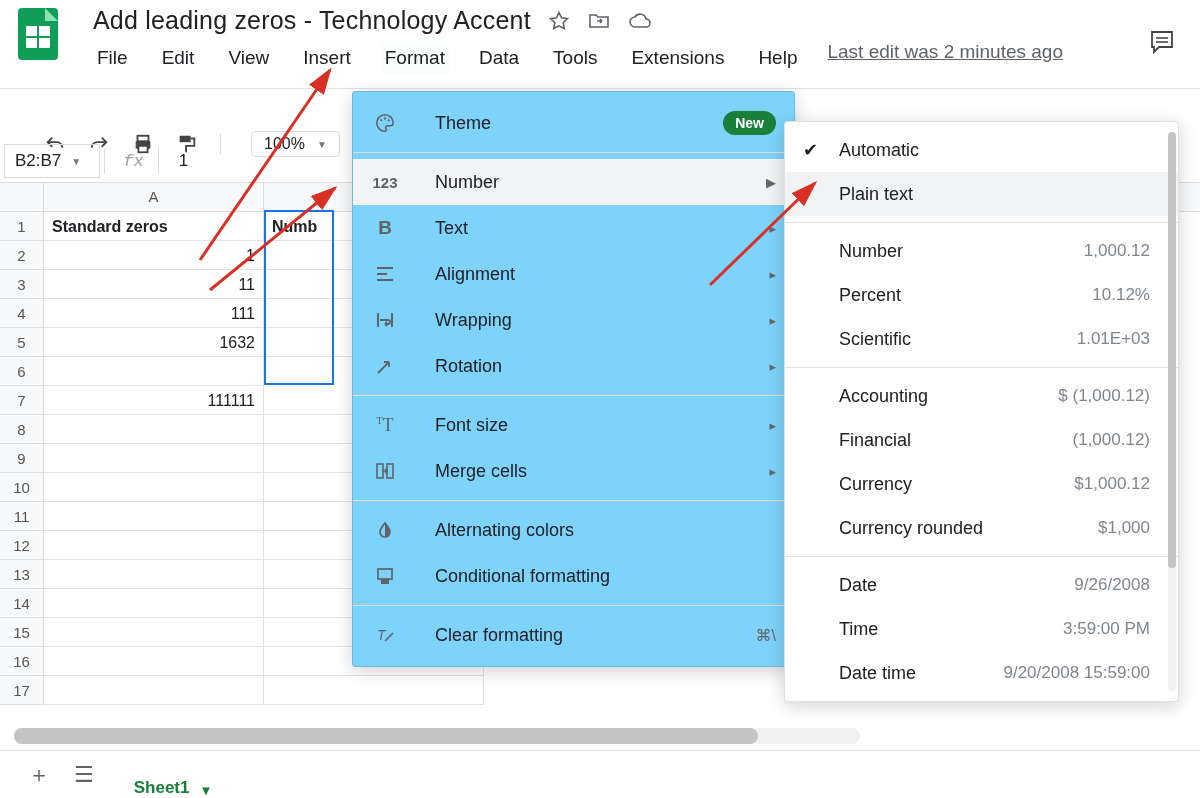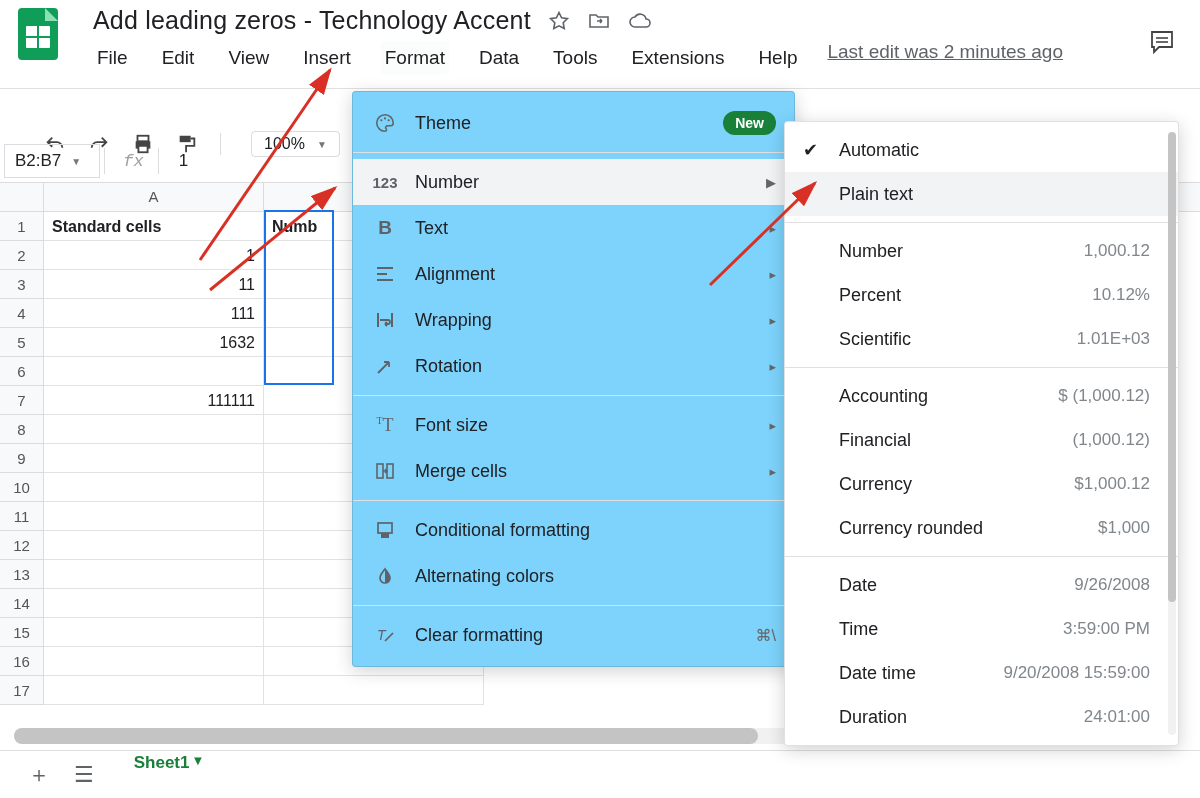--- a/index.html
+++ b/index.html
@@ -63,21 +63,21 @@
     top:91px;
     width:443px;
     background:#7dd3fc;
     border:1px solid rgba(0,0,0,.12);
     border-radius:4px;
     box-shadow:0 4px 18px rgba(0,0,0,.18);
     padding:8px 0;
     z-index:20;
   }
   .fm-item { display:flex; align-items:center; height:46px; font-size:18px; color:#202124; padding:0 18px; }
-  .fm-item .mi-icon { width:28px; display:flex; justify-content:center; color:#5f6368; margin-right:16px; }
+  .fm-item .mi-icon { width:28px; display:flex; justify-content:center; color:#5f6368; margin-right:36px; }
   .fm-item .mi-right { margin-left:auto; color:#666; font-size:13px; }
   .fm-item.hover { background:#f1f3f4; }
   .fm-sep { height:1px; background:#e0e0e0; margin:6px 0; }
   .new-badge { background:#188038; color:#fff; font-size:14px; font-weight:600; padding:4px 12px; border-radius:14px;margin-top:36px; }
 
   
   .num-menu {
     position:absolute;
     left:784px;
     top:121px;
@@ -97,21 +97,21 @@
   .nm-item { display:flex; align-items:center; height:44px; padding:0 28px 0 18px; font-size:18px; }
   .nm-item .check { width:22px; color:#202124; margin-right:14px; font-size:18px;}
   .nm-item .label-col { flex:1; }
   .nm-item .example { color:#80868b; font-size:17px; text-align:right;}
   .nm-item.hover { background:#f1f3f4; }
   .nm-sep { height:1px; background:#e0e0e0; margin:6px 0; }
 
   
   .sheet-tabs { position:absolute; left:0; right:0; bottom:0; height:48px; display:flex; align-items:center; border-top:1px solid #dfdfdf; background:#fff; padding-left:28px;}
   .plus-btn, .menu-btn { color:#5f6368; margin-right:24px; font-size:22px; }
-  .sheet-tab { display:flex; align-items:flex-start; gap:2px; font-size:17px; font-weight:600; color:#188038; border-top: 2px solid transparent; height:100%; padding:0 16px; }
+  .sheet-tab { display:flex; align-items:flex-end; gap:10px; font-size:17px; font-weight:600; color:#188038; border-top: 2px solid transparent; height:100%; padding:0 16px; }
   .sheet-tab .tri { color:#188038; font-size:13px;}
   .hscroll { position:absolute; left:14px; right:340px; bottom:54px; height:16px; background:#f1f1f1; border-radius:10px;}
   .hscroll .thumb { position:absolute; left:0; top:0; bottom:0; width:88%; background:#c4c4c4; border-radius:10px;}
 
   
   .arrow { position:absolute; z-index:50; pointer-events:none; }
   svg { display:block; }
 </style>
 </head>
 <body>
@@ -215,21 +215,21 @@
 
 <div class="sheet">
   <div class="col-headers">
     <div class="rownum-hdr"></div>
     <div class="col-hdr">A</div>
     <div class="col-hdr"></div>
   </div>
   <div class="rows">
     <div class="row">
         <div class="rownum">1</div>
-      <div class="cell header-cell">Standard cells</div>
+      <div class="cell header-cell">Standard zeros</div>
       <div class="cell header-cell">Numb</div>
     </div>
     <div class="row">
         <div class="rownum">2</div>
         <div class="cell right">1</div>
         <div class="cell"></div>
       </div>
     <div class="row">
         <div class="rownum">3</div>
         <div class="cell right">11</div>
@@ -381,34 +381,34 @@
           <path d="M8 10h4m-2-2l2 2-2 2" fill="none" stroke="#5f6368" stroke-width="1.6"></path>
         </svg>
       </span>
     <span>Merge cells</span>
     <span class="mi-right">▸</span>
   </div>
   <div class="fm-sep"></div>
   <div class="fm-item">
     <span class="mi-icon">
         <svg width="20" height="20" viewBox="0 0 20 20">
+          <path d="M10 3c3 4 5 6 5 9a5 5 0 01-10 0c0-3 2-5 5-9z" fill="none" stroke="#5f6368" stroke-width="1.7"></path>
+          <path d="M10 3c3 4 5 6 5 9a5 5 0 01-5 5z" fill="#5f6368"></path>
+        </svg>
+      </span>
+    <span>Alternating colors</span>
+  </div>
+  <div class="fm-item">
+    <span class="mi-icon">
+        <svg width="20" height="20" viewBox="0 0 20 20">
           <rect x="3" y="3" width="14" height="10" fill="none" stroke="#5f6368" stroke-width="1.7"></rect>
           <rect x="6" y="13" width="8" height="5" fill="#5f6368"></rect>
         </svg>
       </span>
     <span>Conditional formatting</span>
-  </div>
-  <div class="fm-item">
-    <span class="mi-icon">
-        <svg width="20" height="20" viewBox="0 0 20 20">
-          <path d="M10 3c3 4 5 6 5 9a5 5 0 01-10 0c0-3 2-5 5-9z" fill="none" stroke="#5f6368" stroke-width="1.7"></path>
-          <path d="M10 3c3 4 5 6 5 9a5 5 0 01-5 5z" fill="#5f6368"></path>
-        </svg>
-      </span>
-    <span>Alternating colors</span>
   </div>
   <div class="fm-sep"></div>
   <div class="fm-item">
     <span class="mi-icon">
         <svg width="20" height="20" viewBox="0 0 20 20">
           <text x="2" y="15" font-size="14" font-style="italic" fill="#5f6368">T</text>
           <line x1="10" y1="16" x2="18" y2="8" stroke="#5f6368" stroke-width="1.7"></line>
         </svg>
       </span>
     <span>Clear formatting</span>
@@ -470,25 +470,20 @@
     </div>
   <div class="nm-item">
       <span class="check"></span>
       <span class="label-col">Time</span>
       <span class="example">3:59:00 PM</span>
     </div>
   <div class="nm-item">
       <span class="check"></span>
       <span class="label-col">Date time</span>
       <span class="example">9/20/2008 15:59:00</span>
-    </div>
-  <div class="nm-item">
-      <span class="check"></span>
-      <span class="label-col">Duration</span>
-      <span class="example">24:01:00</span>
     </div>
   <div class="nm-scroll">
       <div class="nm-thumb"></div>
     </div>
 </div>
 
 <div class="arrow" style="left:170px; top:60px;">
   <svg width="180" height="210">
       <defs>
         <marker id="ah1" markerWidth="10" markerHeight="10" refX="8" refY="3" orient="auto">

